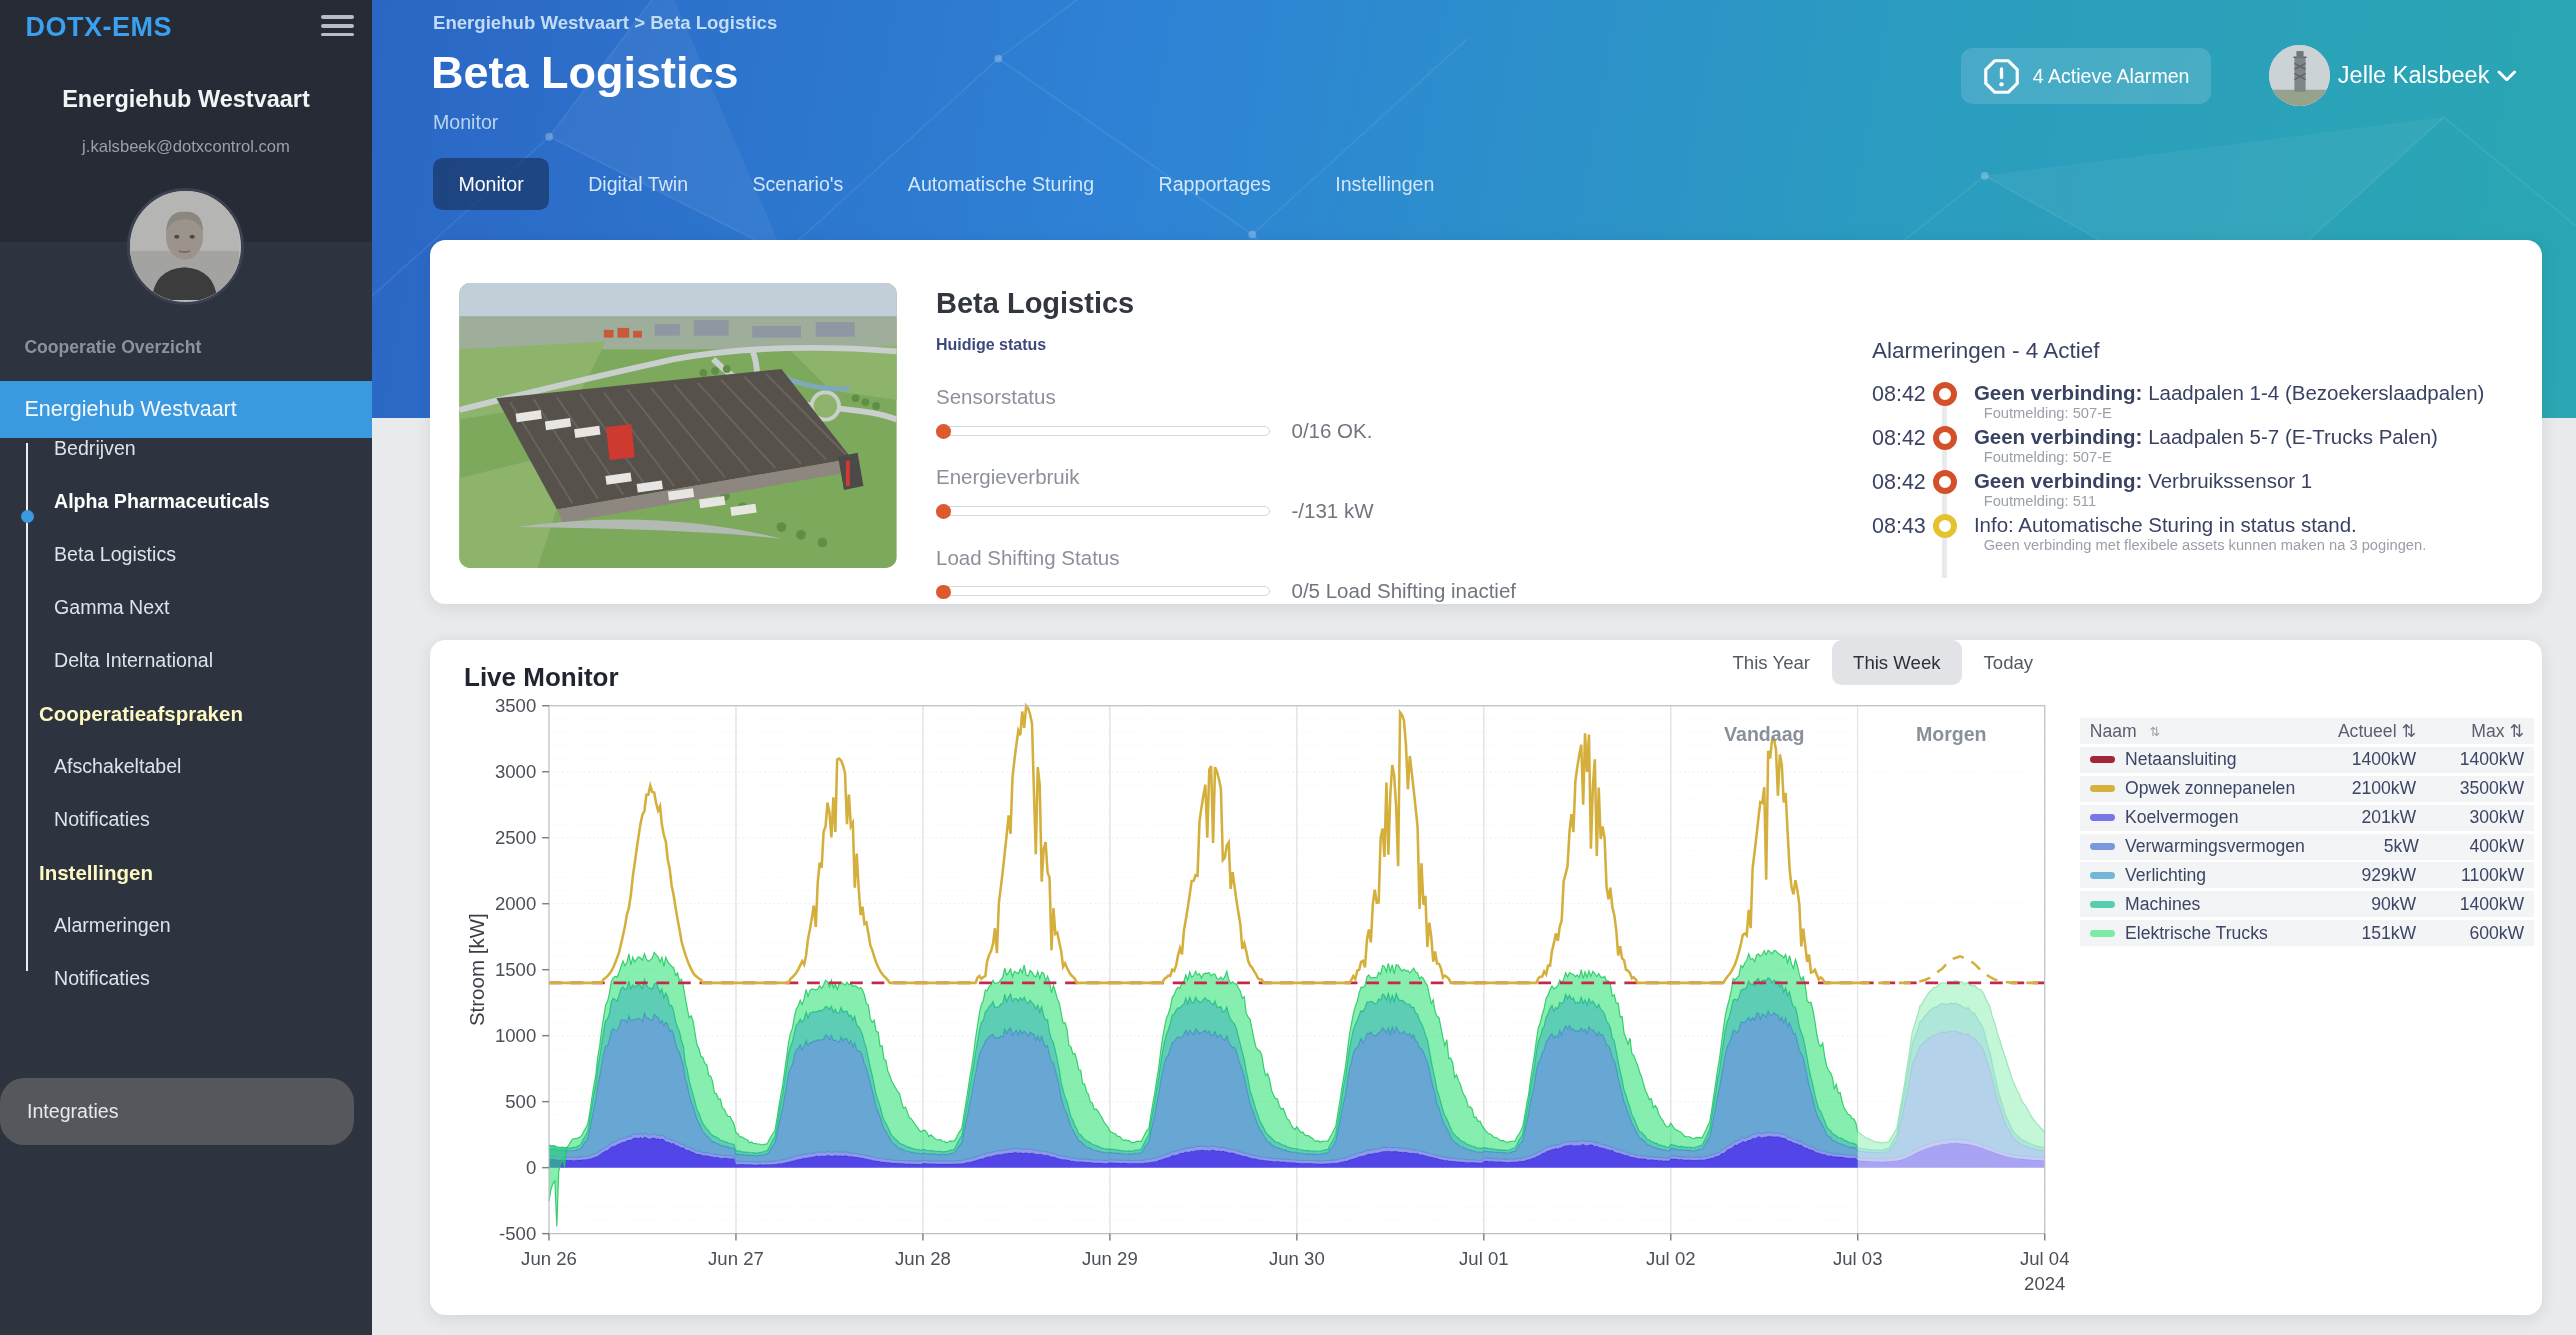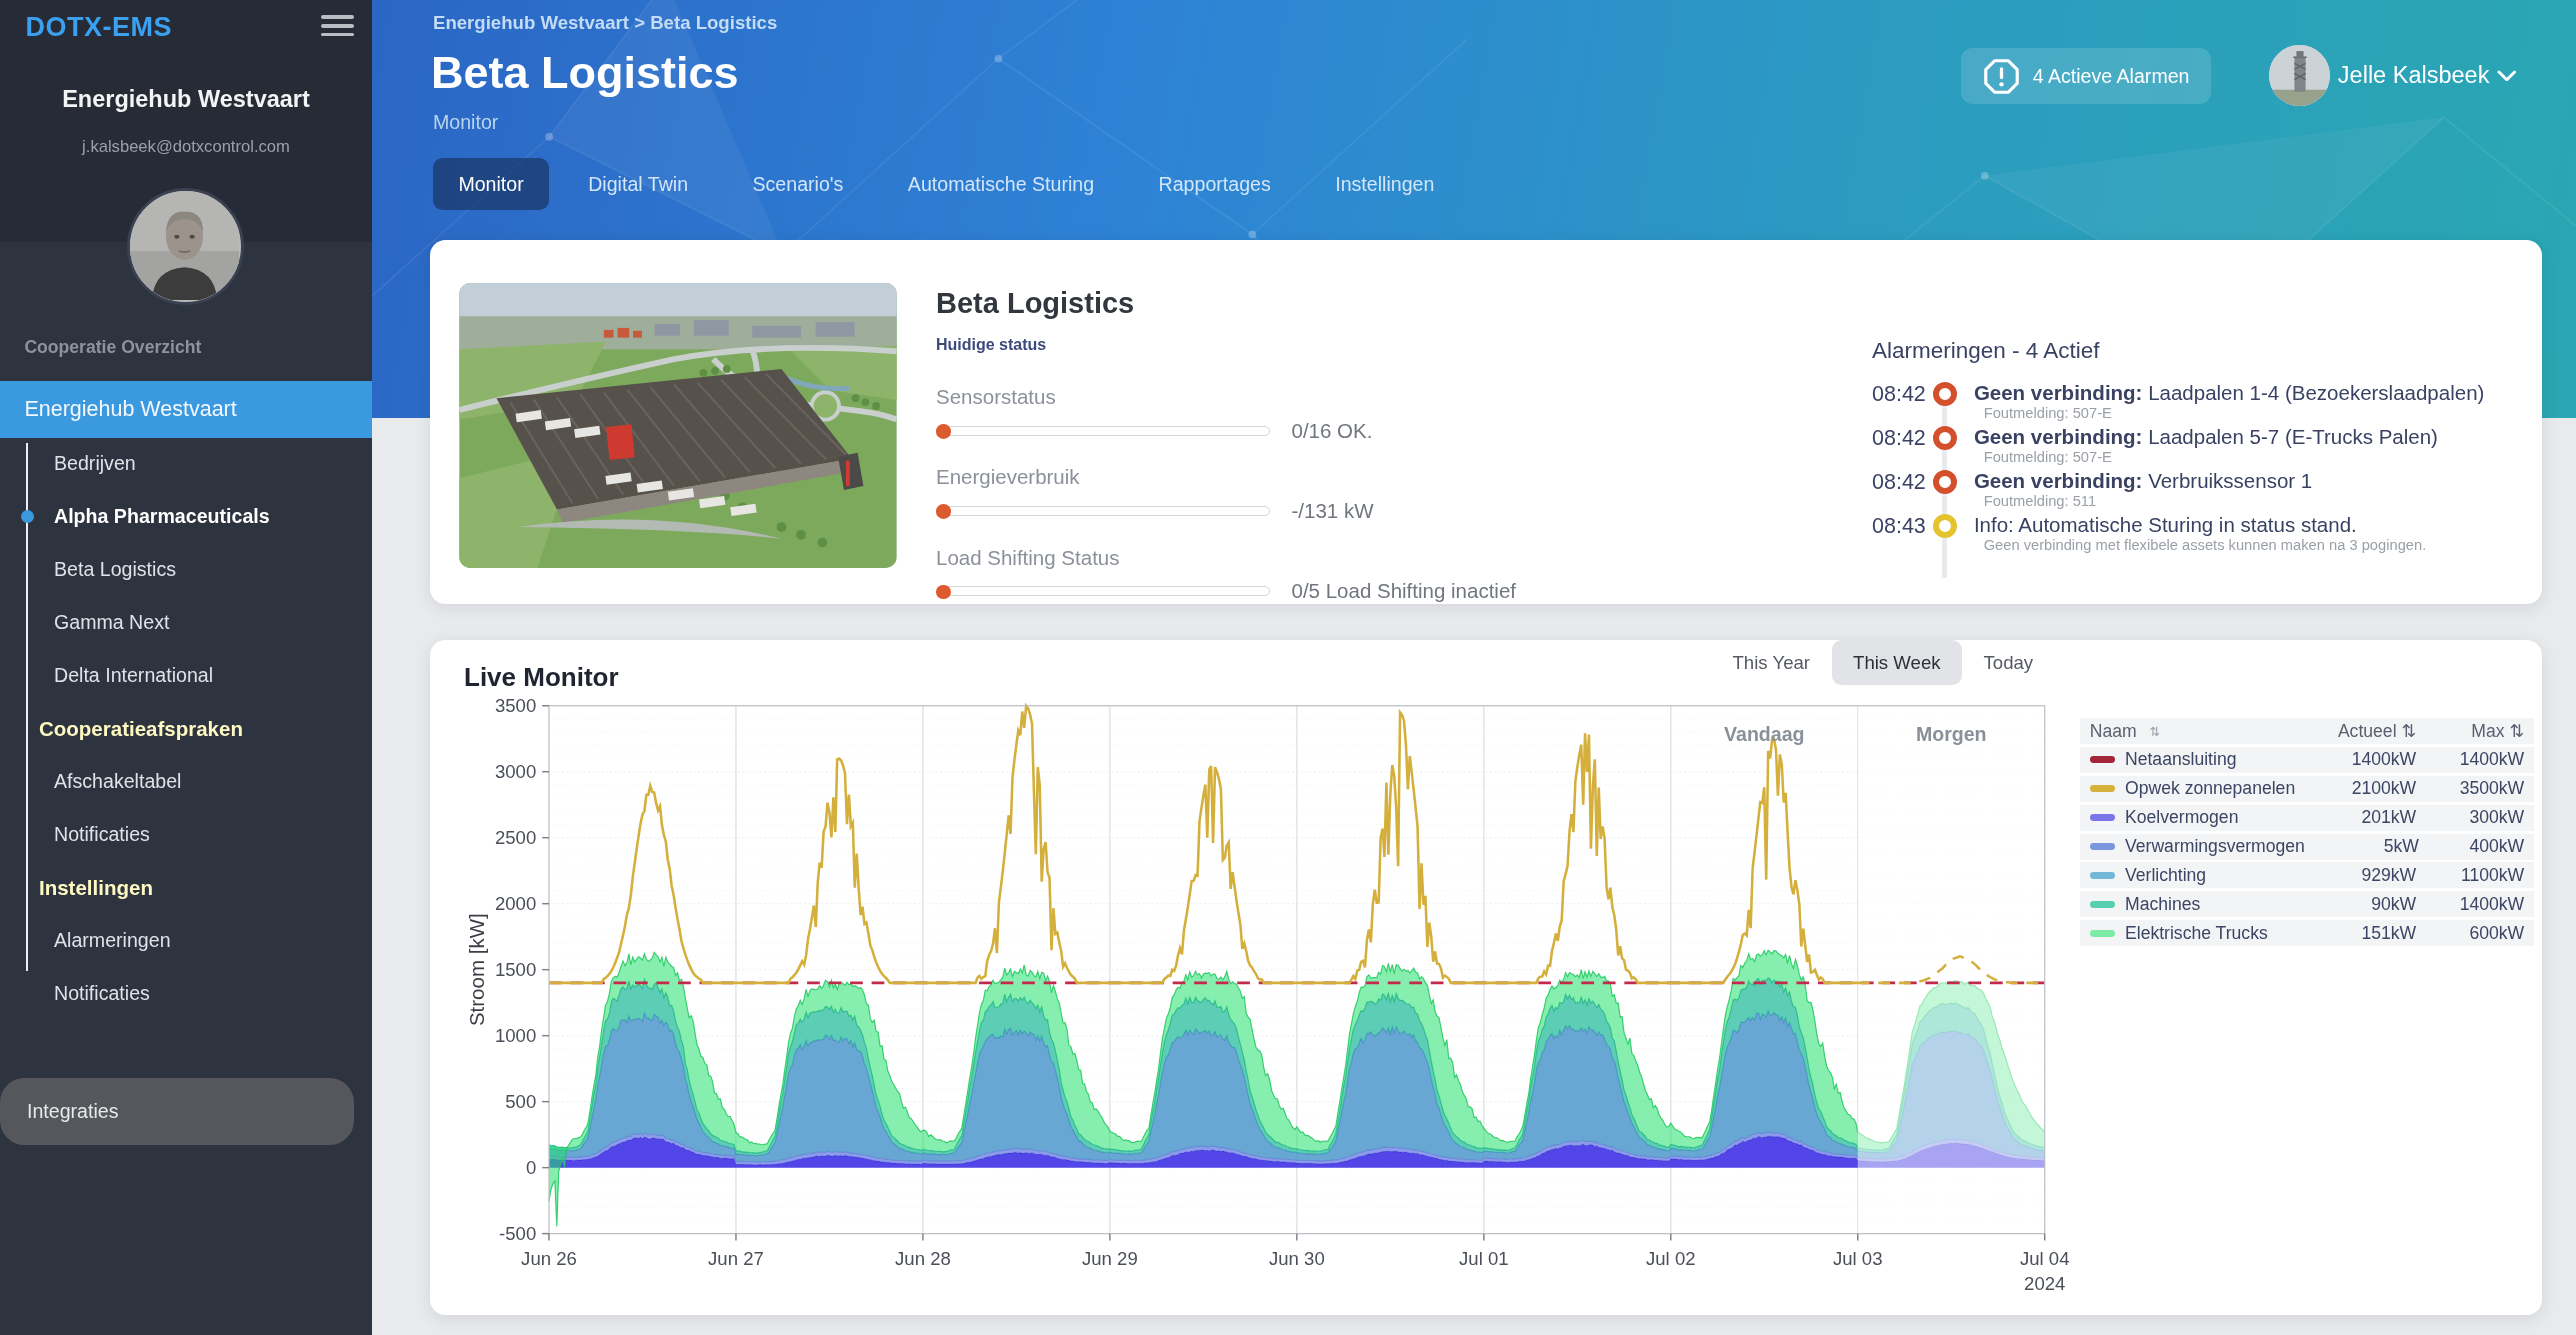--- a/index.html
+++ b/index.html
@@ -12,21 +12,21 @@
   .logo { color:#3aa0f0; font-size:27px; font-weight:bold; letter-spacing:0.5px; }
   .hamburger { width:33px; cursor:pointer; padding-top:2px; }
   .hamburger div { height:3.9px; background:#b9bdc4; border-radius:2px; margin-bottom:4.9px; }
   .org-name { position:absolute; left:0; top:86px; width:100%; text-align:center; color:#f2f4f6; font-size:23.5px; font-weight:bold; }
   .org-email { position:absolute; left:0; top:137px; width:100%; text-align:center; color:#9aa0aa; font-size:16.6px; }
   .side-avatar { position:absolute; left:127px; top:188px; width:117px; height:117px; border-radius:50%; overflow:hidden; border:3.9px solid #3a4150; background:#b9b9b9; }
   .section-label { position:absolute; left:24.4px; top:337px; color:#8d939d; font-size:17.6px; font-weight:bold; }
   .active-item { position:absolute; left:0; top:381px; width:100%; height:57px; background:#3b99e0; color:#f4f8fc; font-size:21.5px; display:flex; align-items:center; padding-left:24.4px; cursor:pointer; }
   .tree { position:absolute; left:0; top:437px; width:100%; }
   .tree-line { position:absolute; left:26px; top:5.9px; width:2px; height:528px; background:#eceef1; }
-  .tree-row { height:53px; display:flex; align-items:center; cursor:pointer; position:relative; }
+  .tree-row { height:53px; display:flex; cursor:pointer; position:relative; }
   .tree-row.child { padding-left:54px; color:#dfe3e8; font-size:19.6px; }
   .tree-row.child.bold { color:#ffffff; font-weight:bold; }
   .tree-row.section { padding-left:39px; color:#fef9c3; font-size:20.5px; font-weight:bold; }
   .tree-dot { position:absolute; left:20.5px; top:50%; margin-top:-6.8px; width:13.7px; height:13.7px; border-radius:50%; background:#3b99e0; }
   .integraties { position:absolute; left:0; top:1078px; width:354px; height:67px; background:#56575c; border-radius:24.4px; color:#e8e9ea; font-size:19.6px; display:flex; align-items:center; padding-left:27px; cursor:pointer; }
 
   
   .banner { position:absolute; left:372px; top:0; width:2204px; height:418px; background:linear-gradient(100deg,#2b66c4 0%, #2e82d6 34%, #2b9cc0 68%, #2aa7b2 100%); overflow:hidden; }
   .banner svg.plexus { position:absolute; left:0; top:0; }
   .breadcrumb { position:absolute; left:61px; top:11.7px; color:#c3dcf4; font-size:18.6px; font-weight:bold; }

